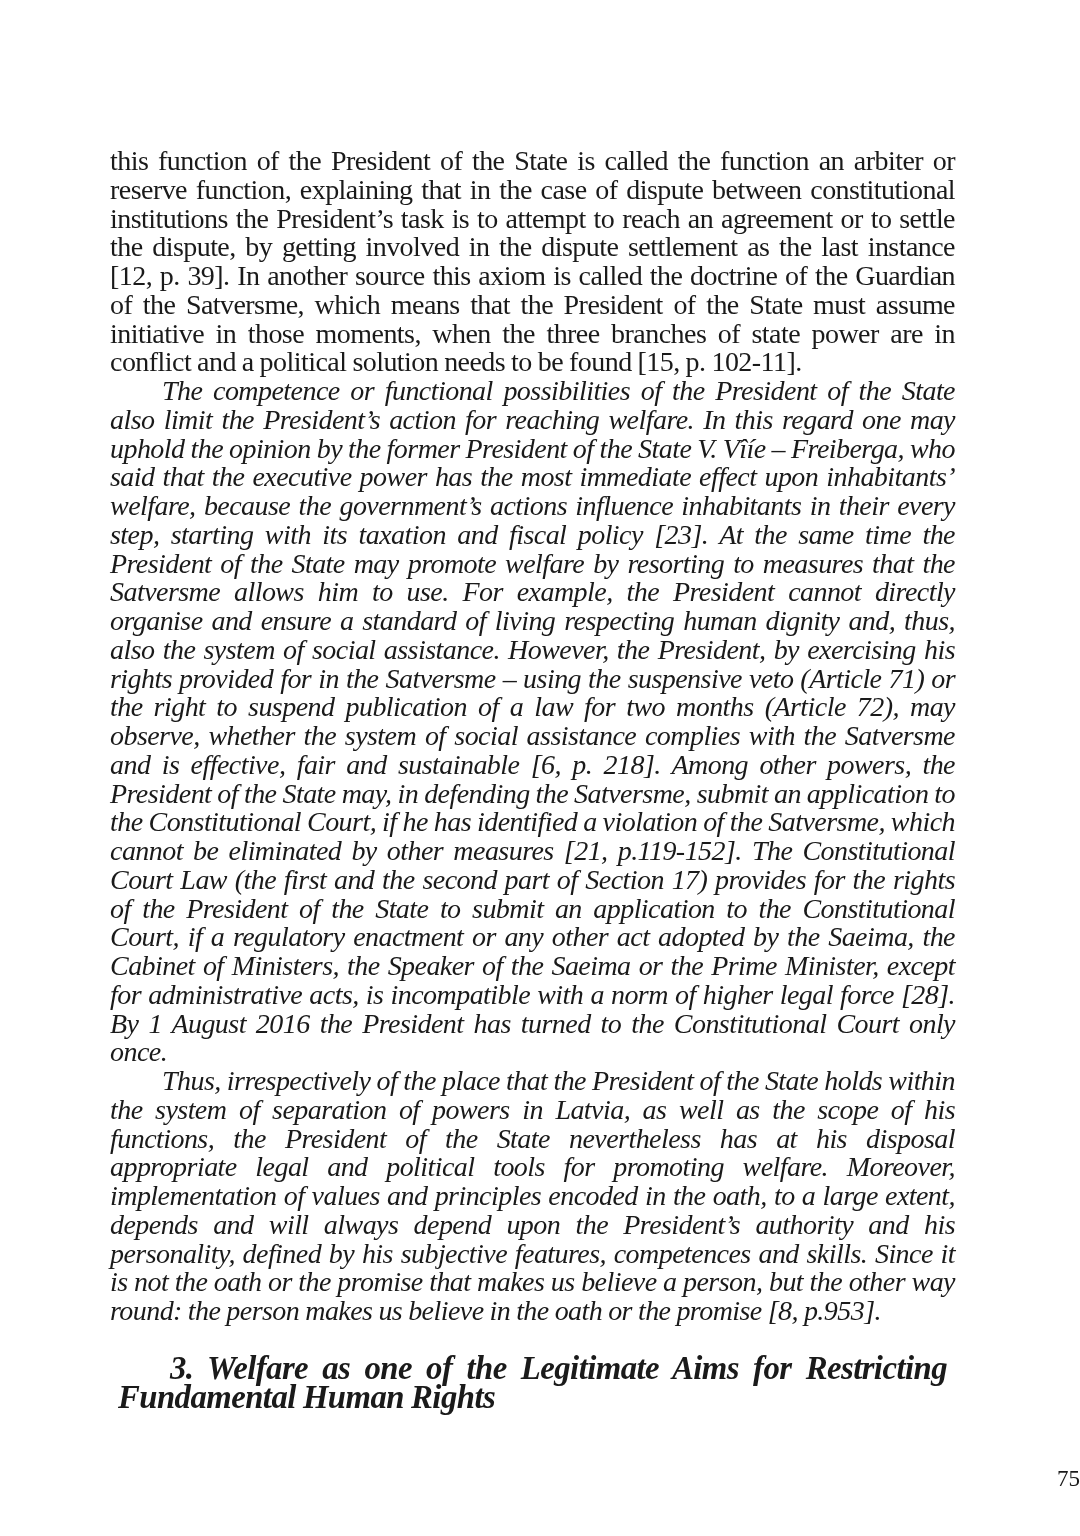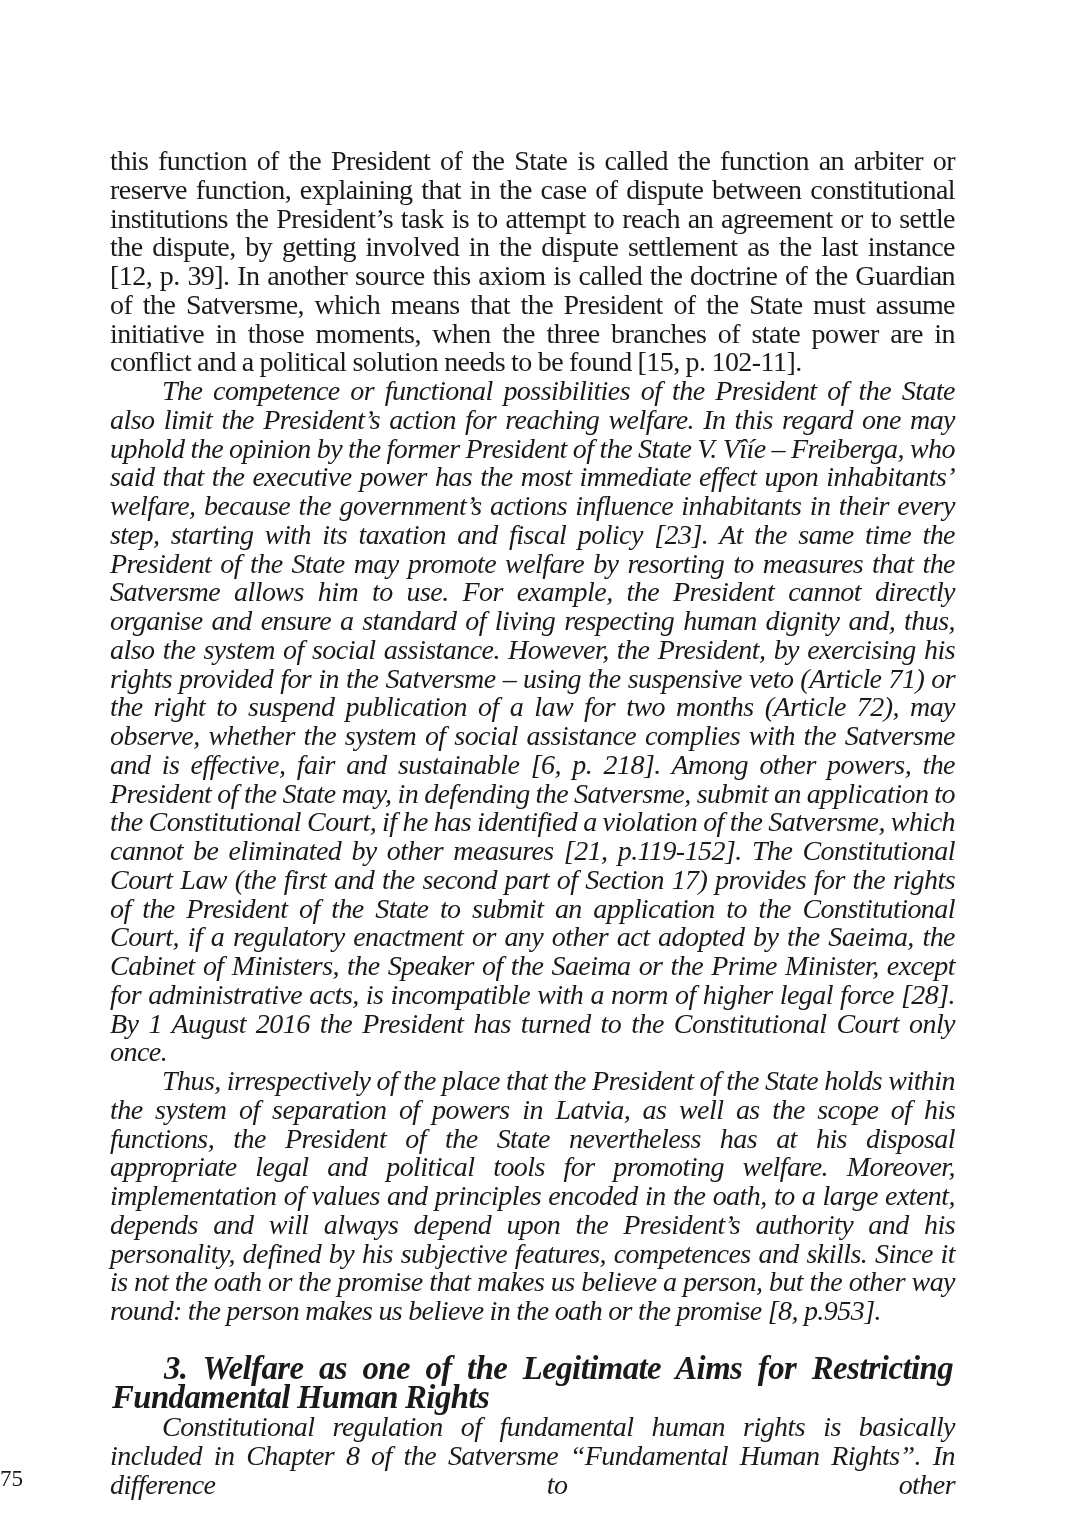--- a/index.html
+++ b/index.html
@@ -12,41 +12,40 @@
     font-family: "Liberation Serif", "DejaVu Serif", serif;
     font-size: 28px;
     line-height: 28.75px;
     color: #1a1a1a;
     letter-spacing: -0.55px;
     word-spacing: -0.5px;
   }
   .para { margin: 0; text-align: justify; }
   .indent { text-indent: 52px; font-style: italic; }
   .heading {
-    margin: 2px;
+    margin: 8px;
     margin-top: 28px;
     font-weight: bold;
     font-style: italic;
     text-align: justify;
     text-indent: 52px;
   }
   .page-number {
     position: absolute;
     left: 0; right: 0;
     top: 1466px;
-    text-align: left;
+    text-align: right;
     font-family: "Liberation Serif", "DejaVu Serif", serif;
     font-size: 23px;
     color: #1a1a1a;
   }
 </style>
 </head>
 <body>
 
 <div class="page">
   <p class="para">this function of the President of the State is called the function an arbiter or reserve function, explaining that in the case of dispute between constitutional institutions the President’s task is to attempt to reach an agreement or to settle the dispute, by getting involved in the dispute settlement as the last instance [12, p. 39]. In another source this axiom is called the doctrine of the Guardian of the Satversme, which means that the President of the State must assume initiative in those moments, when the three branches of state power are in conflict and a political solution needs to be found [15, p. 102-11].</p>
   <p class="para indent">The competence or functional possibilities of the President of the State also limit the President’s action for reaching welfare. In this regard one may uphold the opinion by the former President of the State V. Vîíe – Freiberga, who said that the executive power has the most immediate effect upon inhabitants’ welfare, because the government’s actions influence inhabitants in their every step, starting with its taxation and fiscal policy [23]. At the same time the President of the State may promote welfare by resorting to measures that the Satversme allows him to use. For example, the President cannot directly organise and ensure a standard of living respecting human dignity and, thus, also the system of social assistance. However, the President, by exercising his rights provided for in the Satversme – using the suspensive veto (Article 71) or the right to suspend publication of a law for two months (Article 72), may observe, whether the system of social assistance complies with the Satversme and is effective, fair and sustainable [6, p. 218]. Among other powers, the President of the State may, in defending the Satversme, submit an application to the Constitutional Court, if he has identified a violation of the Satversme, which cannot be eliminated by other measures [21, p.119-152]. The Constitutional Court Law (the first and the second part of Section 17) provides for the rights of the President of the State to submit an application to the Constitutional Court, if a regulatory enactment or any other act adopted by the Saeima, the Cabinet of Ministers, the Speaker of the Saeima or the Prime Minister, except for administrative acts, is incompatible with a norm of higher legal force [28]. By 1 August 2016 the President has turned to the Constitutional Court only once.</p>
   <p class="para indent">Thus, irrespectively of the place that the President of the State holds within the system of separation of powers in Latvia, as well as the scope of his functions, the President of the State nevertheless has at his disposal appropriate legal and political tools for promoting welfare. Moreover, implementation of values and principles encoded in the oath, to a large extent, depends and will always depend upon the President’s authority and his personality, defined by his subjective features, competences and skills. Since it is not the oath or the promise that makes us believe a person, but the other way round: the person makes us believe in the oath or the promise [8, p.953].</p>
   <h3 class="heading">3. Welfare as one of the Legitimate Aims for Restricting Fundamental Human Rights</h3>
-  <p class="para indent" style="text-align-last: justify;">Constitutional regulation of fundamental human rights is basically included in Chapter 8 of the Satversme “Fundamental Human Rights”. In difference to other</p>
 </div>
 
 <div class="page-number">75</div>
 
 </body></html>

